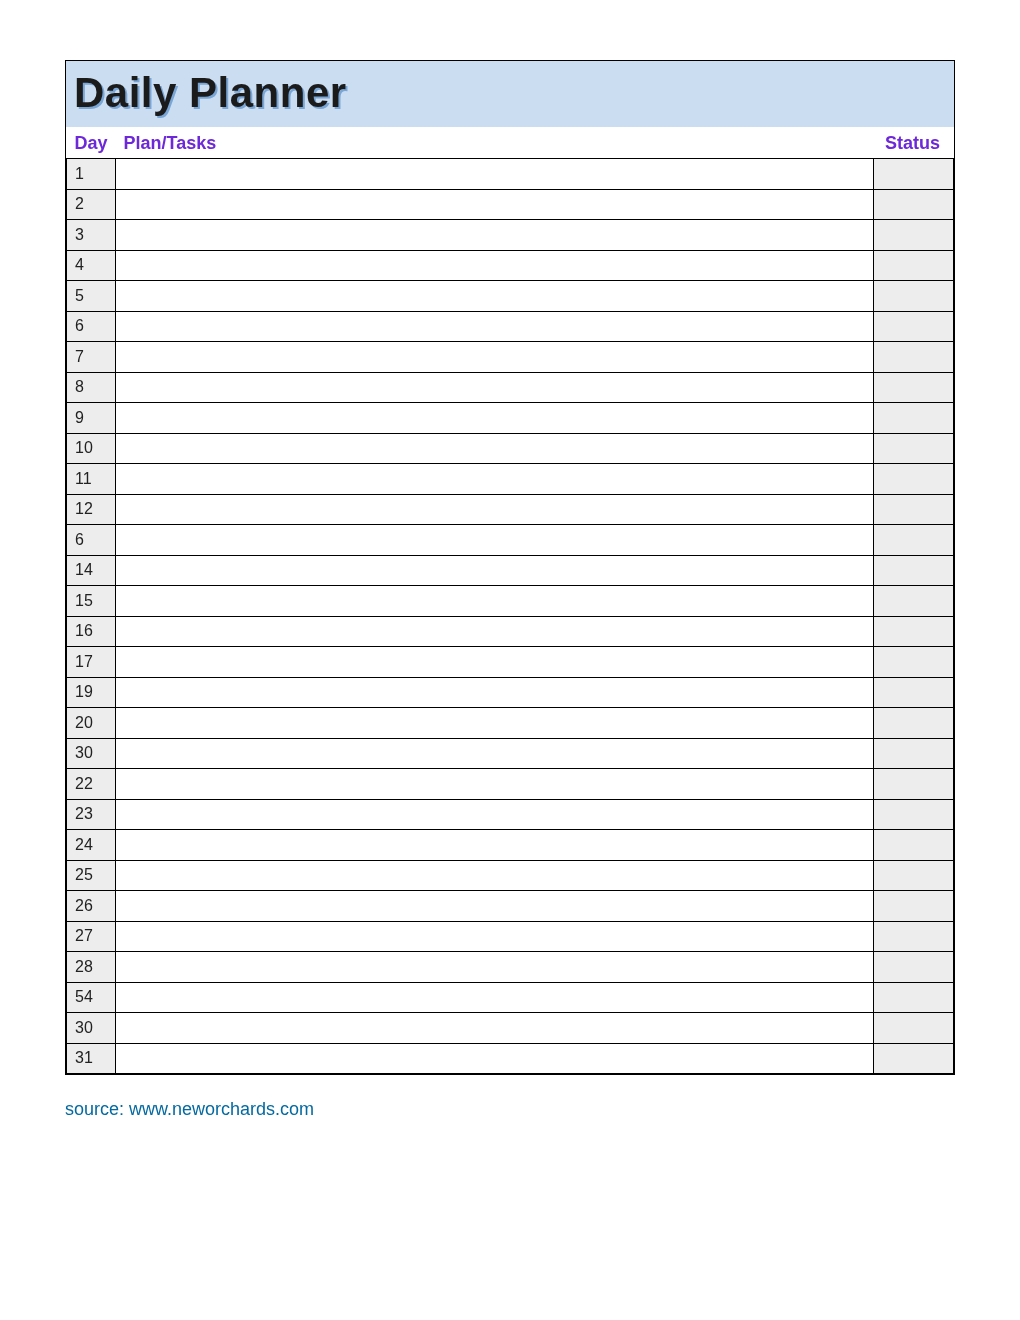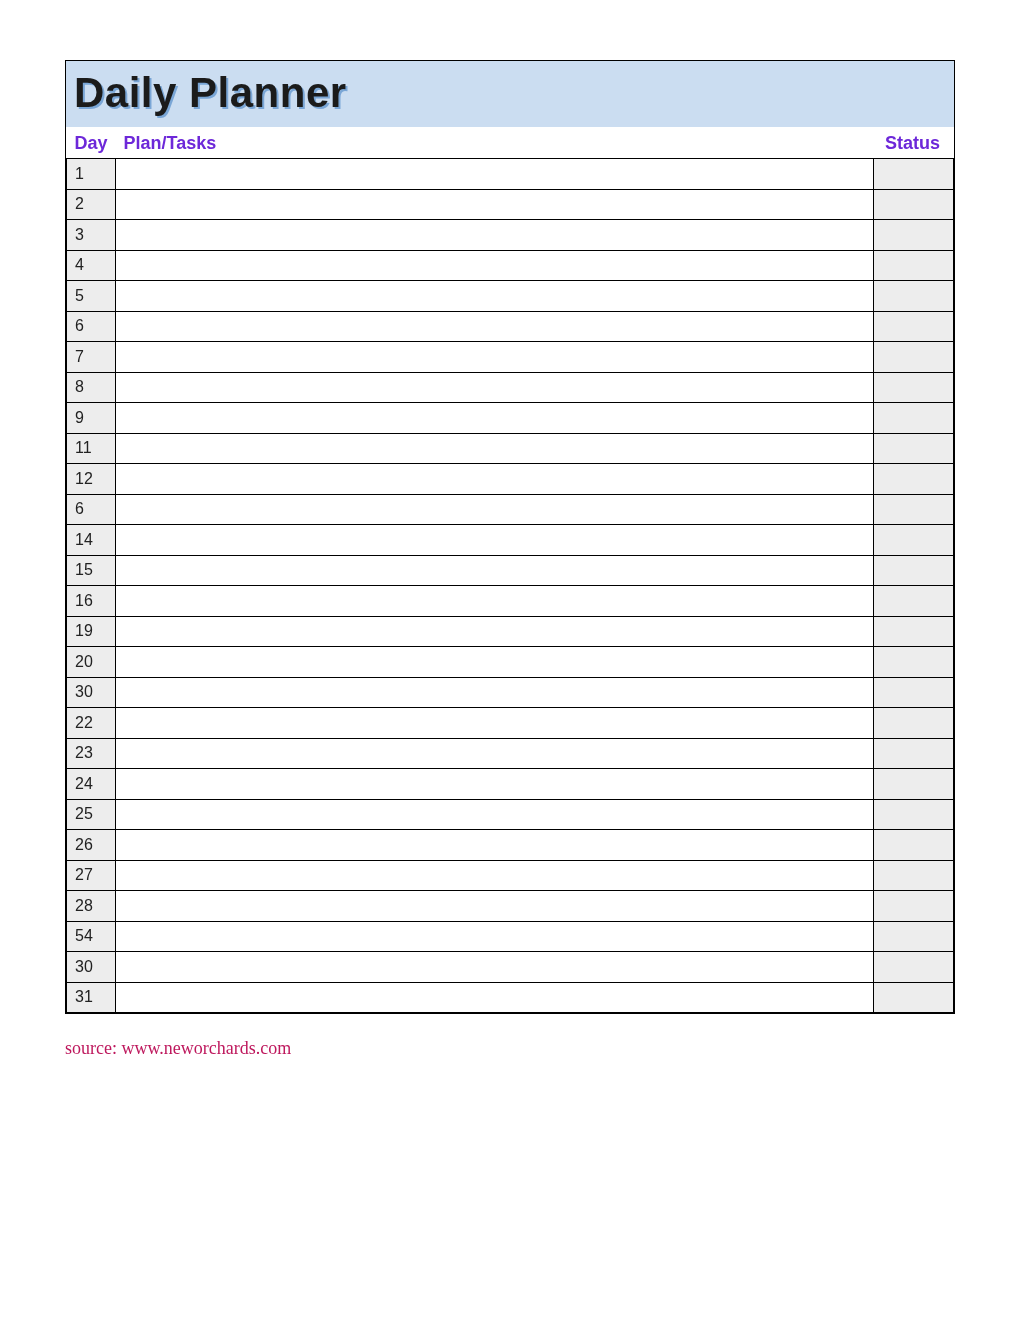--- a/index.html
+++ b/index.html
@@ -57,22 +57,21 @@
   tbody td.task-cell {
     background: #fff;
   }
   tbody td.status-cell {
     width: 80px;
     background: #ededed;
   }
   .source {
     margin-top: 24px;
     font-size: 18px;
-    color: #be185d;
-    font-family: Liberation Serif, serif;
+    color: #0369a1;
   }
 </style>
 </head>
 <body>
 
 <div class="frame">
   <div class="title-bar">
     <h1>Daily Planner</h1>
   </div>
   <table>
@@ -123,20 +122,25 @@
           <td class="day-cell">8</td>
           <td class="task-cell"></td>
           <td class="status-cell"></td>
         </tr>
         <tr>
           <td class="day-cell">9</td>
           <td class="task-cell"></td>
           <td class="status-cell"></td>
         </tr>
         <tr>
+          <td class="day-cell">10</td>
+          <td class="task-cell"></td>
+          <td class="status-cell"></td>
+        </tr>
+        <tr>
           <td class="day-cell">11</td>
           <td class="task-cell"></td>
           <td class="status-cell"></td>
         </tr>
         <tr>
           <td class="day-cell">12</td>
           <td class="task-cell"></td>
           <td class="status-cell"></td>
         </tr>
         <tr>
@@ -149,20 +153,25 @@
           <td class="task-cell"></td>
           <td class="status-cell"></td>
         </tr>
         <tr>
           <td class="day-cell">15</td>
           <td class="task-cell"></td>
           <td class="status-cell"></td>
         </tr>
         <tr>
           <td class="day-cell">16</td>
+          <td class="task-cell"></td>
+          <td class="status-cell"></td>
+        </tr>
+        <tr>
+          <td class="day-cell">17</td>
           <td class="task-cell"></td>
           <td class="status-cell"></td>
         </tr>
         <tr>
           <td class="day-cell">19</td>
           <td class="task-cell"></td>
           <td class="status-cell"></td>
         </tr>
         <tr>
           <td class="day-cell">20</td>

